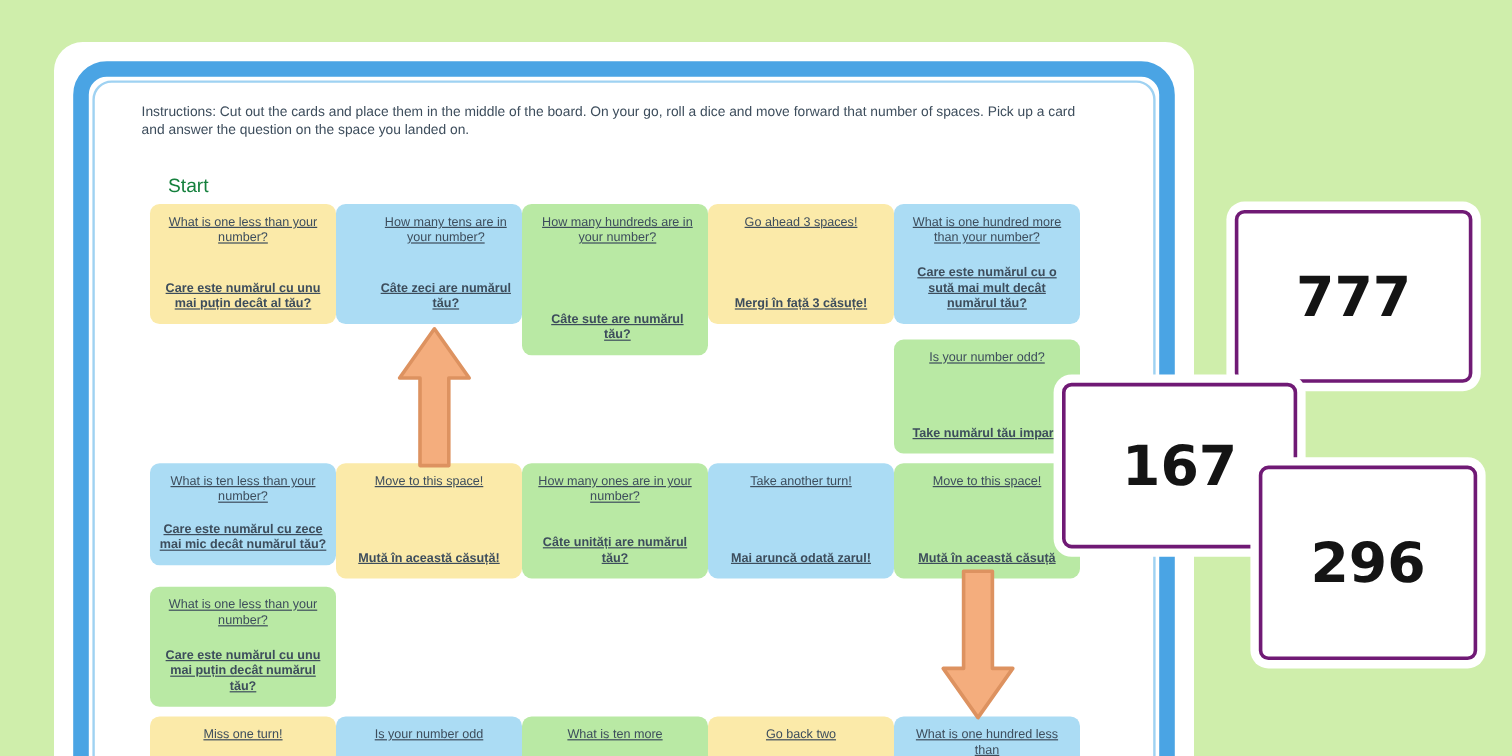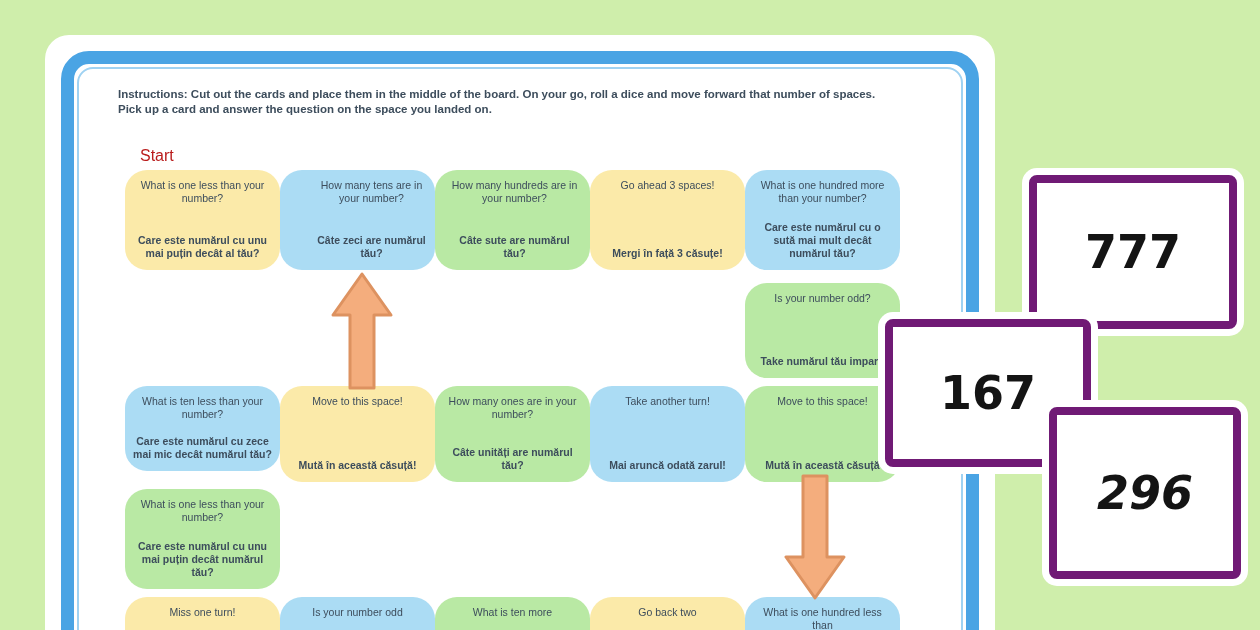--- a/index.html
+++ b/index.html
@@ -14,41 +14,41 @@
   }
   .frame {
     position:absolute; inset:16px; border:13px solid #4aa4e4; border-radius:28px;
     pointer-events:none;
   }
   .frame-inner {
     position:absolute; inset:3px; border:2px solid #9fd2f2; border-radius:16px;
   }
   .instructions {
     position:absolute; left:73px; top:52px; width:782px;
-    font-size:11.5px; line-height:1.32; color:#3d4d5c;font-weight:bold;
+    font-size:11.5px; line-height:1.32; color:#3d4d5c;
   }
   .instructions p { margin:0; }
   .start {
-    position:absolute; left:95px; top:112px; font-size:16px; color:#b91c1c;
+    position:absolute; left:95px; top:112px; font-size:16px; color:#15803d;
   }
   .cell {
     position:absolute; width:155px; box-sizing:border-box;
-    border-radius:22px; padding:9px 8px 10px;
+    border-radius:8px; padding:9px 8px 10px;
     display:flex; flex-direction:column; align-items:center; gap:8px;
-    text-align:center; color:#3d4d5c;
+    text-align:center; color:#3d4d5c;text-decoration:underline;
   }
   .cell .en { font-size:10.5px; line-height:1.25; }
   .cell .ro { font-size:10.5px; line-height:1.25; font-weight:bold; margin-top:auto; }
   .yellow { background:#fbeaa9; }
   .blue   { background:#abdcf4; }
   .green  { background:#b9e9a4; }
   .arrow { position:absolute; }
   .card {
     position:absolute; background:#ffffff;
-    border:8px solid #701a75; border-radius:8px;
+    border:3px solid #701a75; border-radius:8px;
     box-shadow:0 0 0 7px #ffffff;
     display:flex; align-items:center; justify-content:center;
     font-family:"DejaVu Sans", sans-serif; font-weight:bold;
     font-size:46px; color:#141414;
   }
 </style>
 </head>
 <body>
 
 <div class="page">
@@ -63,21 +63,21 @@
   <div class="start">Start</div>
 
   <div class="cell yellow" style="left:80px;top:135px;height:100px;">
     <span class="en">What is one less than your number?</span>
     <span class="ro">Care este numărul cu unu mai puțin decât al tău?</span>
   </div>
   <div class="cell blue" style="left:235px;top:135px;height:100px;padding-left:36px;">
     <span class="en">How many tens are in your number?</span>
     <span class="ro">Câte zeci are numărul tău?</span>
   </div>
-  <div class="cell green" style="left:390px;top:135px;height:100px;padding-left:12px;">
+  <div class="cell green" style="left:390px;top:135px;height:126px;padding-left:12px;">
     <span class="en">How many hundreds are in your number?</span>
     <span class="ro">Câte sute are numărul tău?</span>
   </div>
   <div class="cell yellow" style="left:545px;top:135px;height:100px;">
     <span class="en">Go ahead 3 spaces!</span>
     <span class="ro">Mergi în față 3 căsuțe!</span>
   </div>
   <div class="cell blue" style="left:700px;top:135px;height:100px;">
     <span class="en">What is one hundred more than your number?</span>
     <span class="ro">Care este numărul cu o sută mai mult decât numărul tău?</span>
@@ -142,15 +142,15 @@
     <polygon points="32,125 3,84 20,84 20,3 44,3 44,84 61,84" fill="#f4ad7d" stroke="#dd9260" stroke-width="3" stroke-linejoin="round"></polygon>
   </svg>
 </div>
 
 <div class="card" style="left:1029px;top:175px;width:192px;height:138px;">
   <span>777</span>
 </div>
 <div class="card" style="left:885px;top:319px;width:190px;height:132px;">
   <span>167</span>
 </div>
-<div class="card" style="left:1049px;top:407px;width:176px;height:156px;font-style:italic;">
+<div class="card" style="left:1049px;top:388px;width:176px;height:156px;">
   <span>296</span>
 </div>
 
 </body></html>

